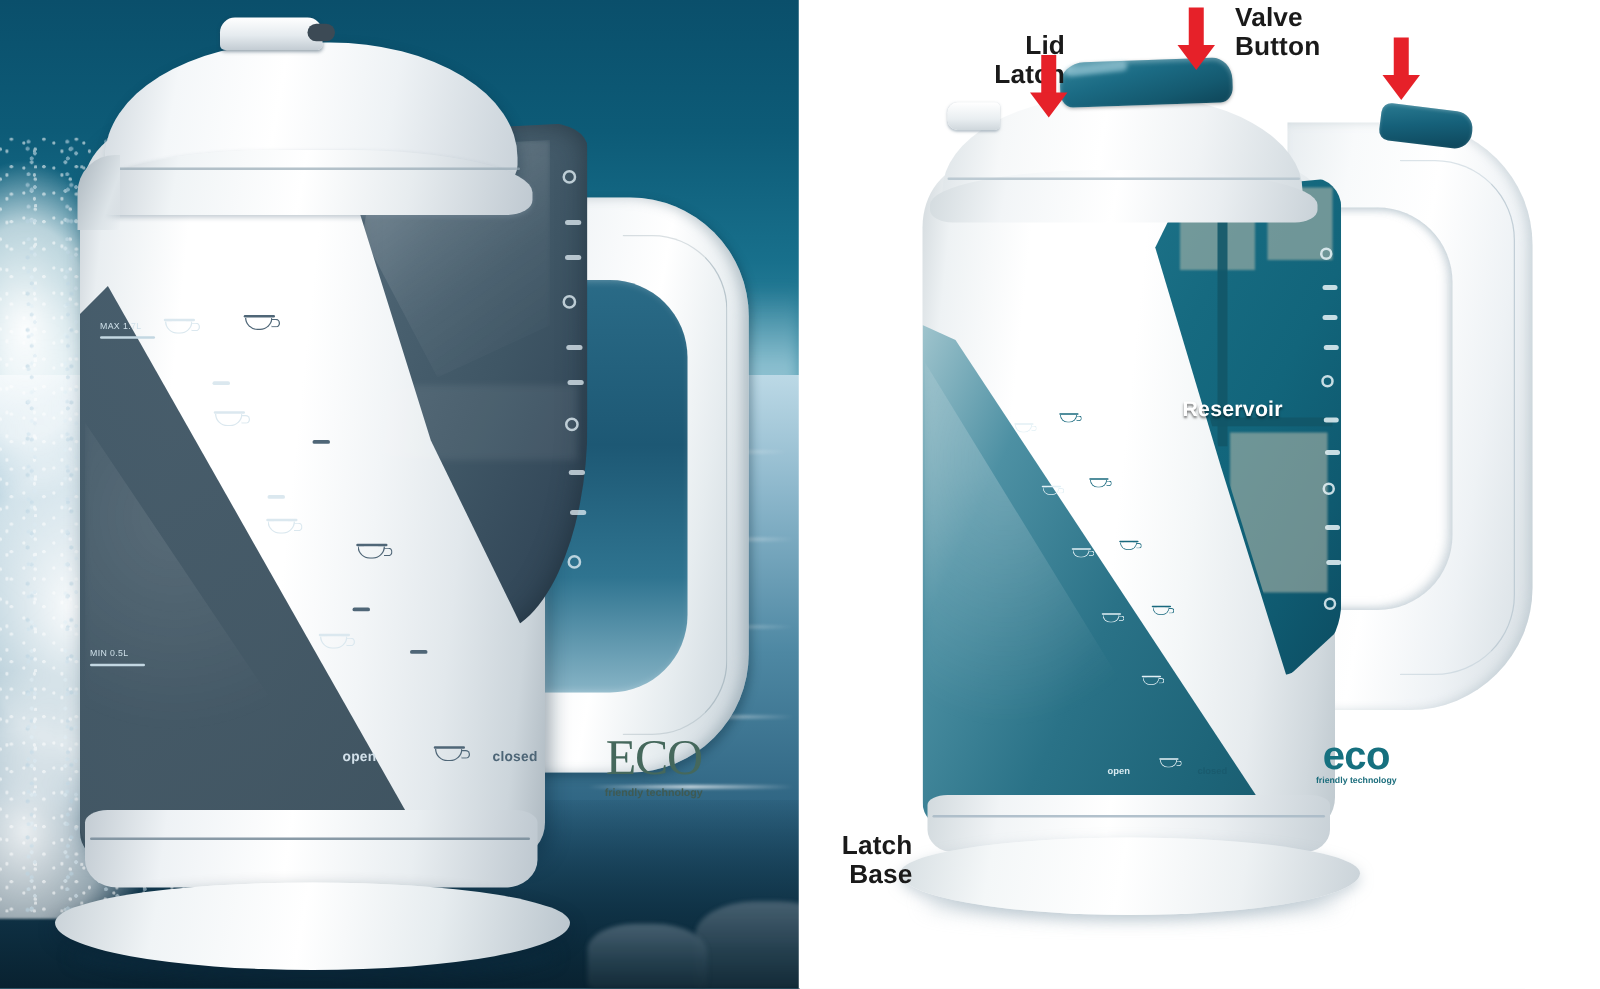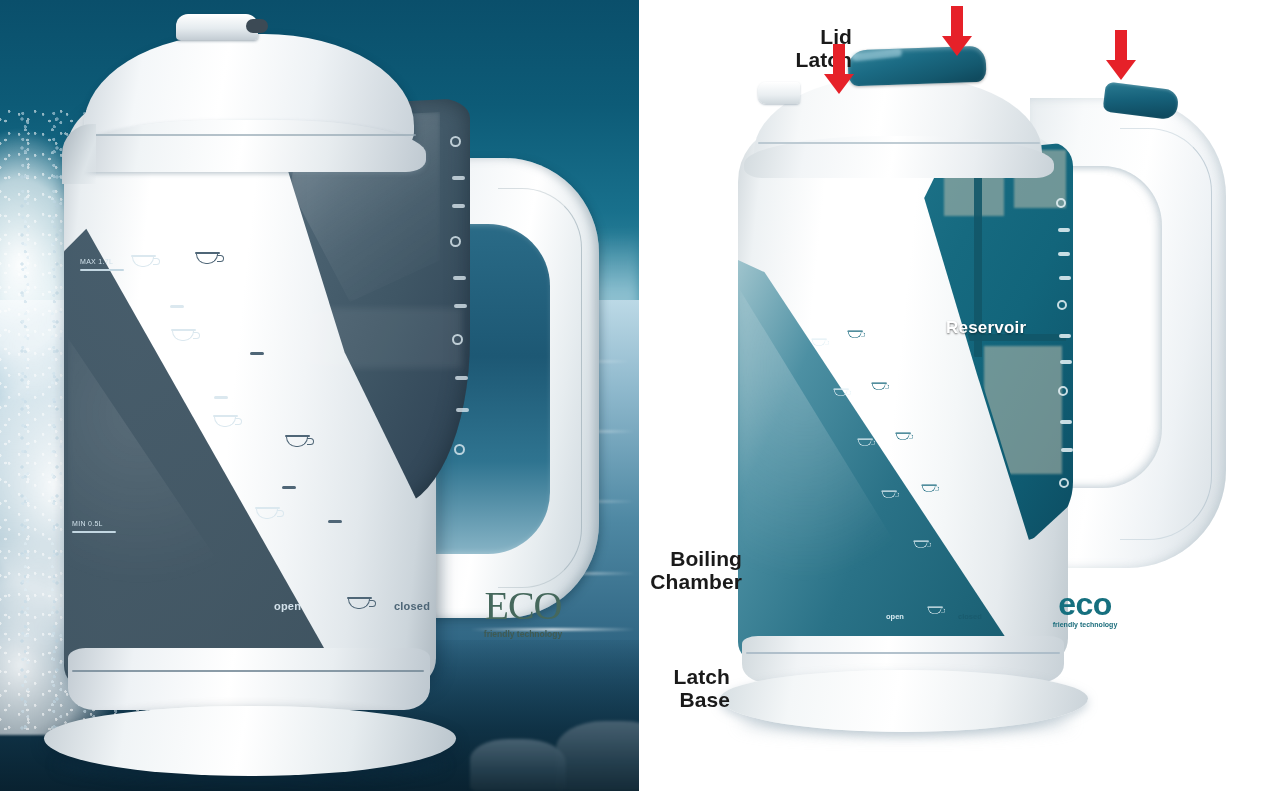--- a/index.html
+++ b/index.html
@@ -647,34 +647,34 @@
 
     <div class="callout" style="left:120px;top:26px;width:90px;text-align:right;">
       <div>Lid</div>
       <div>Latch</div>
     </div>
     <div class="arrow" style="left:182px;top:44px;">
       <div class="shaft"></div>
       <div class="head"></div>
     </div>
 
+    <div class="callout" style="left:346px;top:4px;width:110px;text-align:left;">
+      <div>Valve</div>
+      <div>Button</div>
+    </div>
     <div class="arrow" style="left:300px;top:6px;">
       <div class="shaft"></div>
       <div class="head"></div>
     </div>
 
     <div class="arrow" style="left:464px;top:30px;">
       <div class="shaft"></div>
       <div class="head"></div>
     </div>
 
-    <div class="callout" style="left:0px;top:548px;width:100px;text-align:right;">
-      <div>Boiling</div>
-      <div>Chamber</div>
-    </div>
 
     <div class="callout" style="left:0px;top:666px;width:88px;text-align:right;">
       <div>Latch</div>
       <div>Base</div>
     </div>
 
   </div>
 </div>
 
 </body></html>

